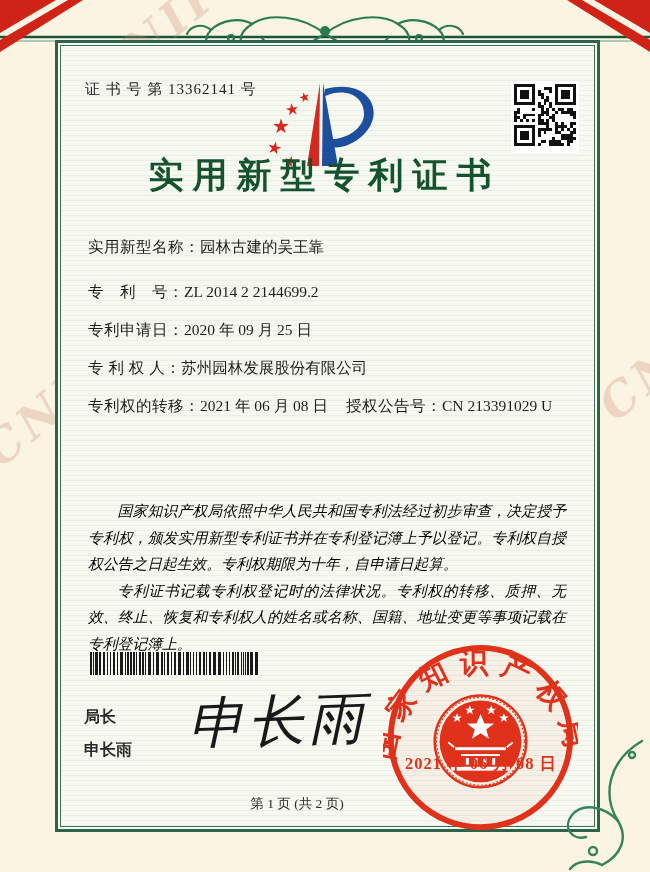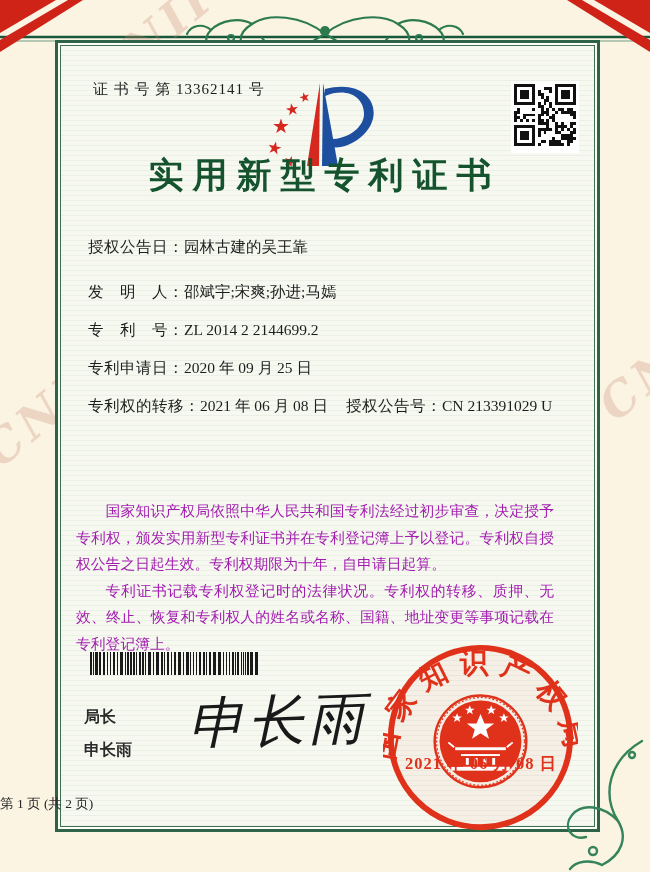--- a/index.html
+++ b/index.html
@@ -33,58 +33,58 @@
   }
   .frame-inner{
     position:absolute;left:2px;top:2px;right:2px;bottom:2px;
     border:1px solid #3c7154;
     background-color:#f7f9f1;
     background-image:repeating-linear-gradient(0deg,
       rgba(116,163,134,0.10) 0px, rgba(116,163,134,0.10) 1px,
       transparent 1px, transparent 5px);
   }
   
-  .cert-no{position:absolute;left:85px;top:80px;font-size:15px;letter-spacing:1px;color:#1d1d1d;margin-left:8px;}
+  .cert-no{position:absolute;left:85px;top:80px;font-size:15px;letter-spacing:1px;color:#1d1d1d;}
   .logo{position:absolute;left:258px;top:78px;}
   .qr{position:absolute;left:511px;top:81px;background:#fff;padding:3px;}
   .title{
     position:absolute;left:55px;top:152px;width:539px;
     text-align:center;font-size:35px;font-weight:bold;
     letter-spacing:9px;color:#14532d;
   }
   
   .fields{position:absolute;left:88px;top:228px;width:478px;font-size:15.5px;color:#1d1d1d;}
   .row{height:38px;line-height:38px;white-space:nowrap;}
   .row.first{margin-bottom:7px;}
   .row .lab{letter-spacing:0.5px;}
   .row.double{display:flex;}
   .row.double .cell1{width:258px;}
   
   .paras{
-    position:absolute;left:76px;top:498px;width:478px;
-    font-size:14.8px;line-height:26.5px;text-align:justify;color:#a21caf;
+    position:absolute;left:88px;top:498px;width:478px;
+    font-size:14.8px;line-height:26.5px;text-align:justify;color:#000000;font-style:italic;
   }
   .paras p{margin:0;text-indent:2em;}
   
   .barcode{position:absolute;left:90px;top:652px;}
   .officer{position:absolute;left:84px;top:700px;font-family:"Liberation Sans","DejaVu Sans",sans-serif;
     font-size:16px;font-weight:600;color:#2a2a2a;line-height:33px;}
   .signature{
     position:absolute;left:188px;top:684px;width:190px;
     font-size:56px;color:#191919;transform:rotate(-2deg);
     letter-spacing:4px;font-family:"DejaVu Serif","Liberation Serif",serif;
     font-style:italic;white-space:nowrap;
   }
   .seal{position:absolute;left:383px;top:640px;}
   .seal-date{
     position:absolute;left:386px;top:753px;width:190px;text-align:center;
     font-size:16.5px;font-weight:bold;color:#e0311a;letter-spacing:1px;
     font-family:"Liberation Serif",serif;
   }
-  .footer{position:absolute;left:0;top:795px;width:594px;text-align:left;font-size:13.5px;color:#2a2a2a;}
+  .footer{position:absolute;left:0;top:795px;width:594px;text-align:center;font-size:13.5px;color:#2a2a2a;}
   .bottom-orn{position:absolute;left:546px;top:733px;}
 </style>
 </head>
 <body>
 
 <div class="page">
 
   <svg class="top-orn" width="650" height="60" viewBox="0 0 650 60">
     <line x1="0" y1="37" x2="650" y2="37" stroke="#17573a" stroke-width="2.5"></line>
     <line x1="0" y1="41" x2="650" y2="41" stroke="#6f9c83" stroke-width="1"></line>
@@ -272,30 +272,30 @@
         <rect x="14" y="20" width="1" height="1" fill="#111"></rect>
         <rect x="15" y="20" width="1" height="1" fill="#111"></rect>
         <rect x="16" y="20" width="1" height="1" fill="#111"></rect>
         <rect x="18" y="20" width="1" height="1" fill="#111"></rect>
       </svg></div>
 
   <div class="title">实用新型专利证书</div>
 
   <div class="fields">
     <div class="row first">
-      <span class="lab">授权公告日：</span><span>园林古建的吴王靠</span>
-    </div>
-    <div class="row">
-      <span class="lab">发　明　人：</span><span>邵斌宇;宋爽;孙进;马嫣</span>
+      <span class="lab">实用新型名称：</span><span>园林古建的吴王靠</span>
     </div>
     <div class="row">
       <span class="lab">专　利　号：</span><span>ZL 2014 2 2144699.2</span>
     </div>
     <div class="row">
       <span class="lab">专利申请日：</span><span>2020 年 09 月 25 日</span>
+    </div>
+    <div class="row">
+      <span class="lab">专 利 权 人：</span><span>苏州园林发展股份有限公司</span>
     </div>
     <div class="row double">
       <span class="cell1"><span class="lab">专利权的转移：</span><span>2021 年 06 月 08 日</span></span>
       <span><span class="lab">授权公告号：</span><span>CN 213391029 U</span></span>
     </div>
   </div>
 
   <div class="paras">
     <p>国家知识产权局依照中华人民共和国专利法经过初步审查，决定授予专利权，颁发实用新型专利证书并在专利登记簿上予以登记。专利权自授权公告之日起生效。专利权期限为十年，自申请日起算。</p>
     <p>专利证书记载专利权登记时的法律状况。专利权的转移、质押、无效、终止、恢复和专利权人的姓名或名称、国籍、地址变更等事项记载在专利登记簿上。</p>

